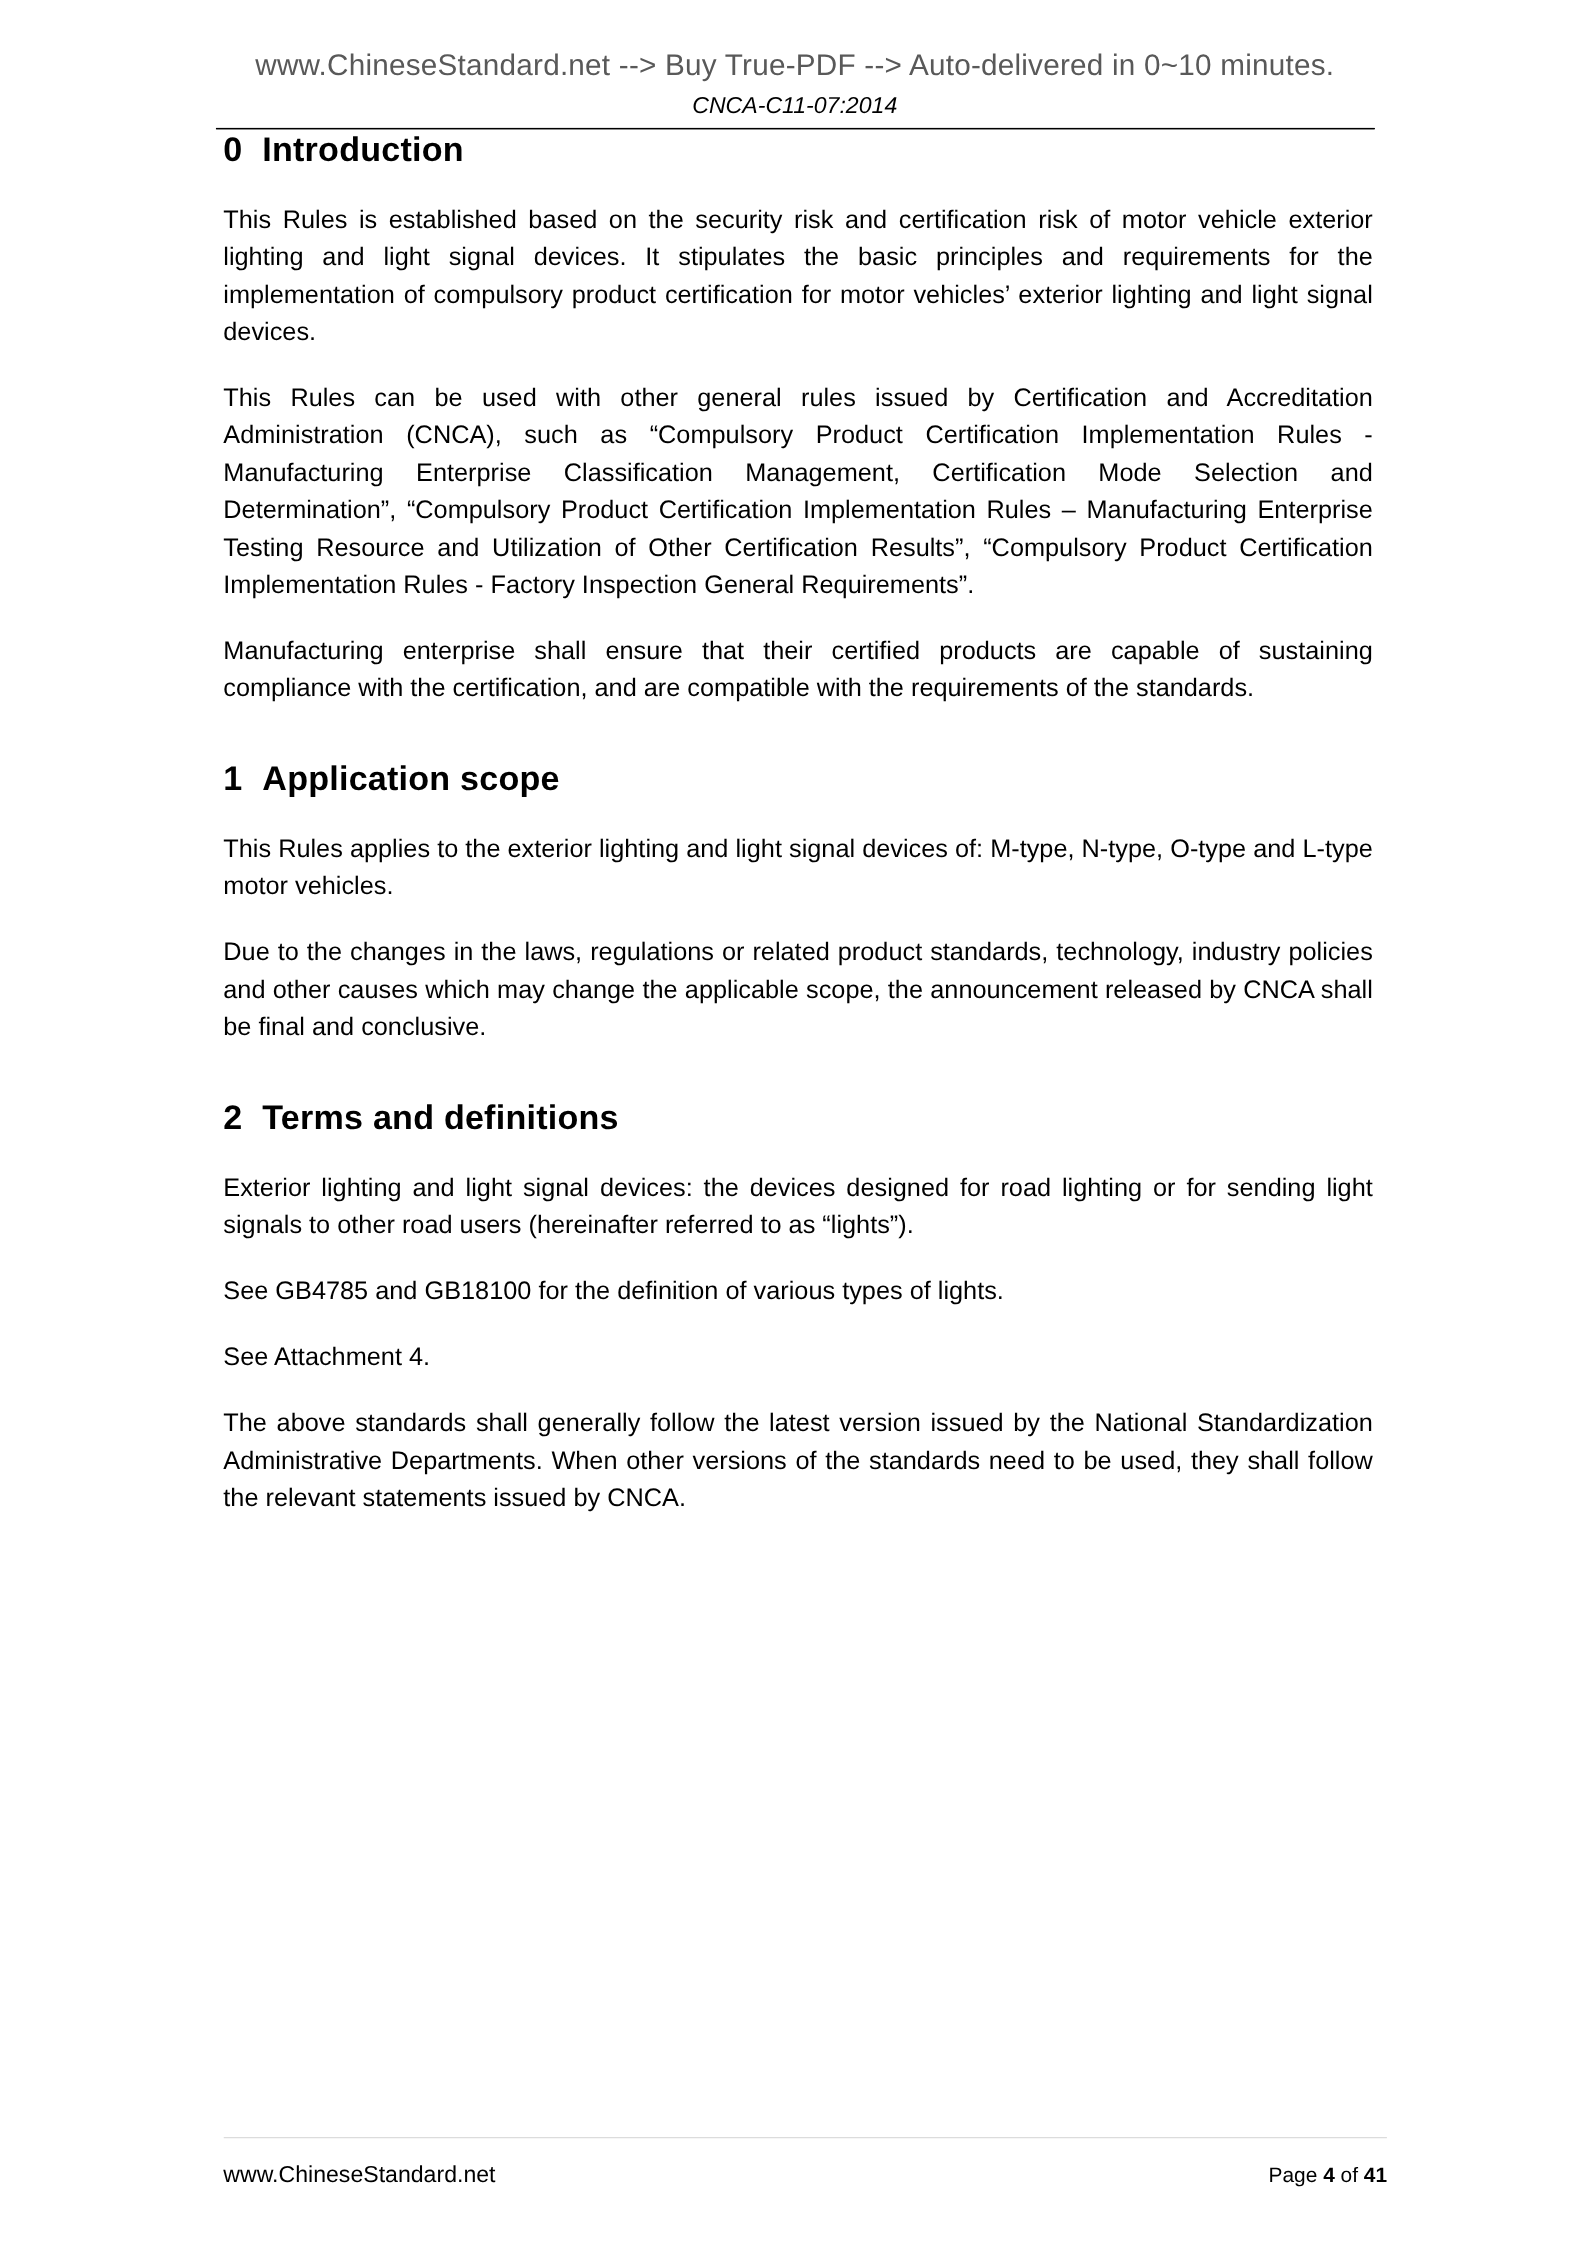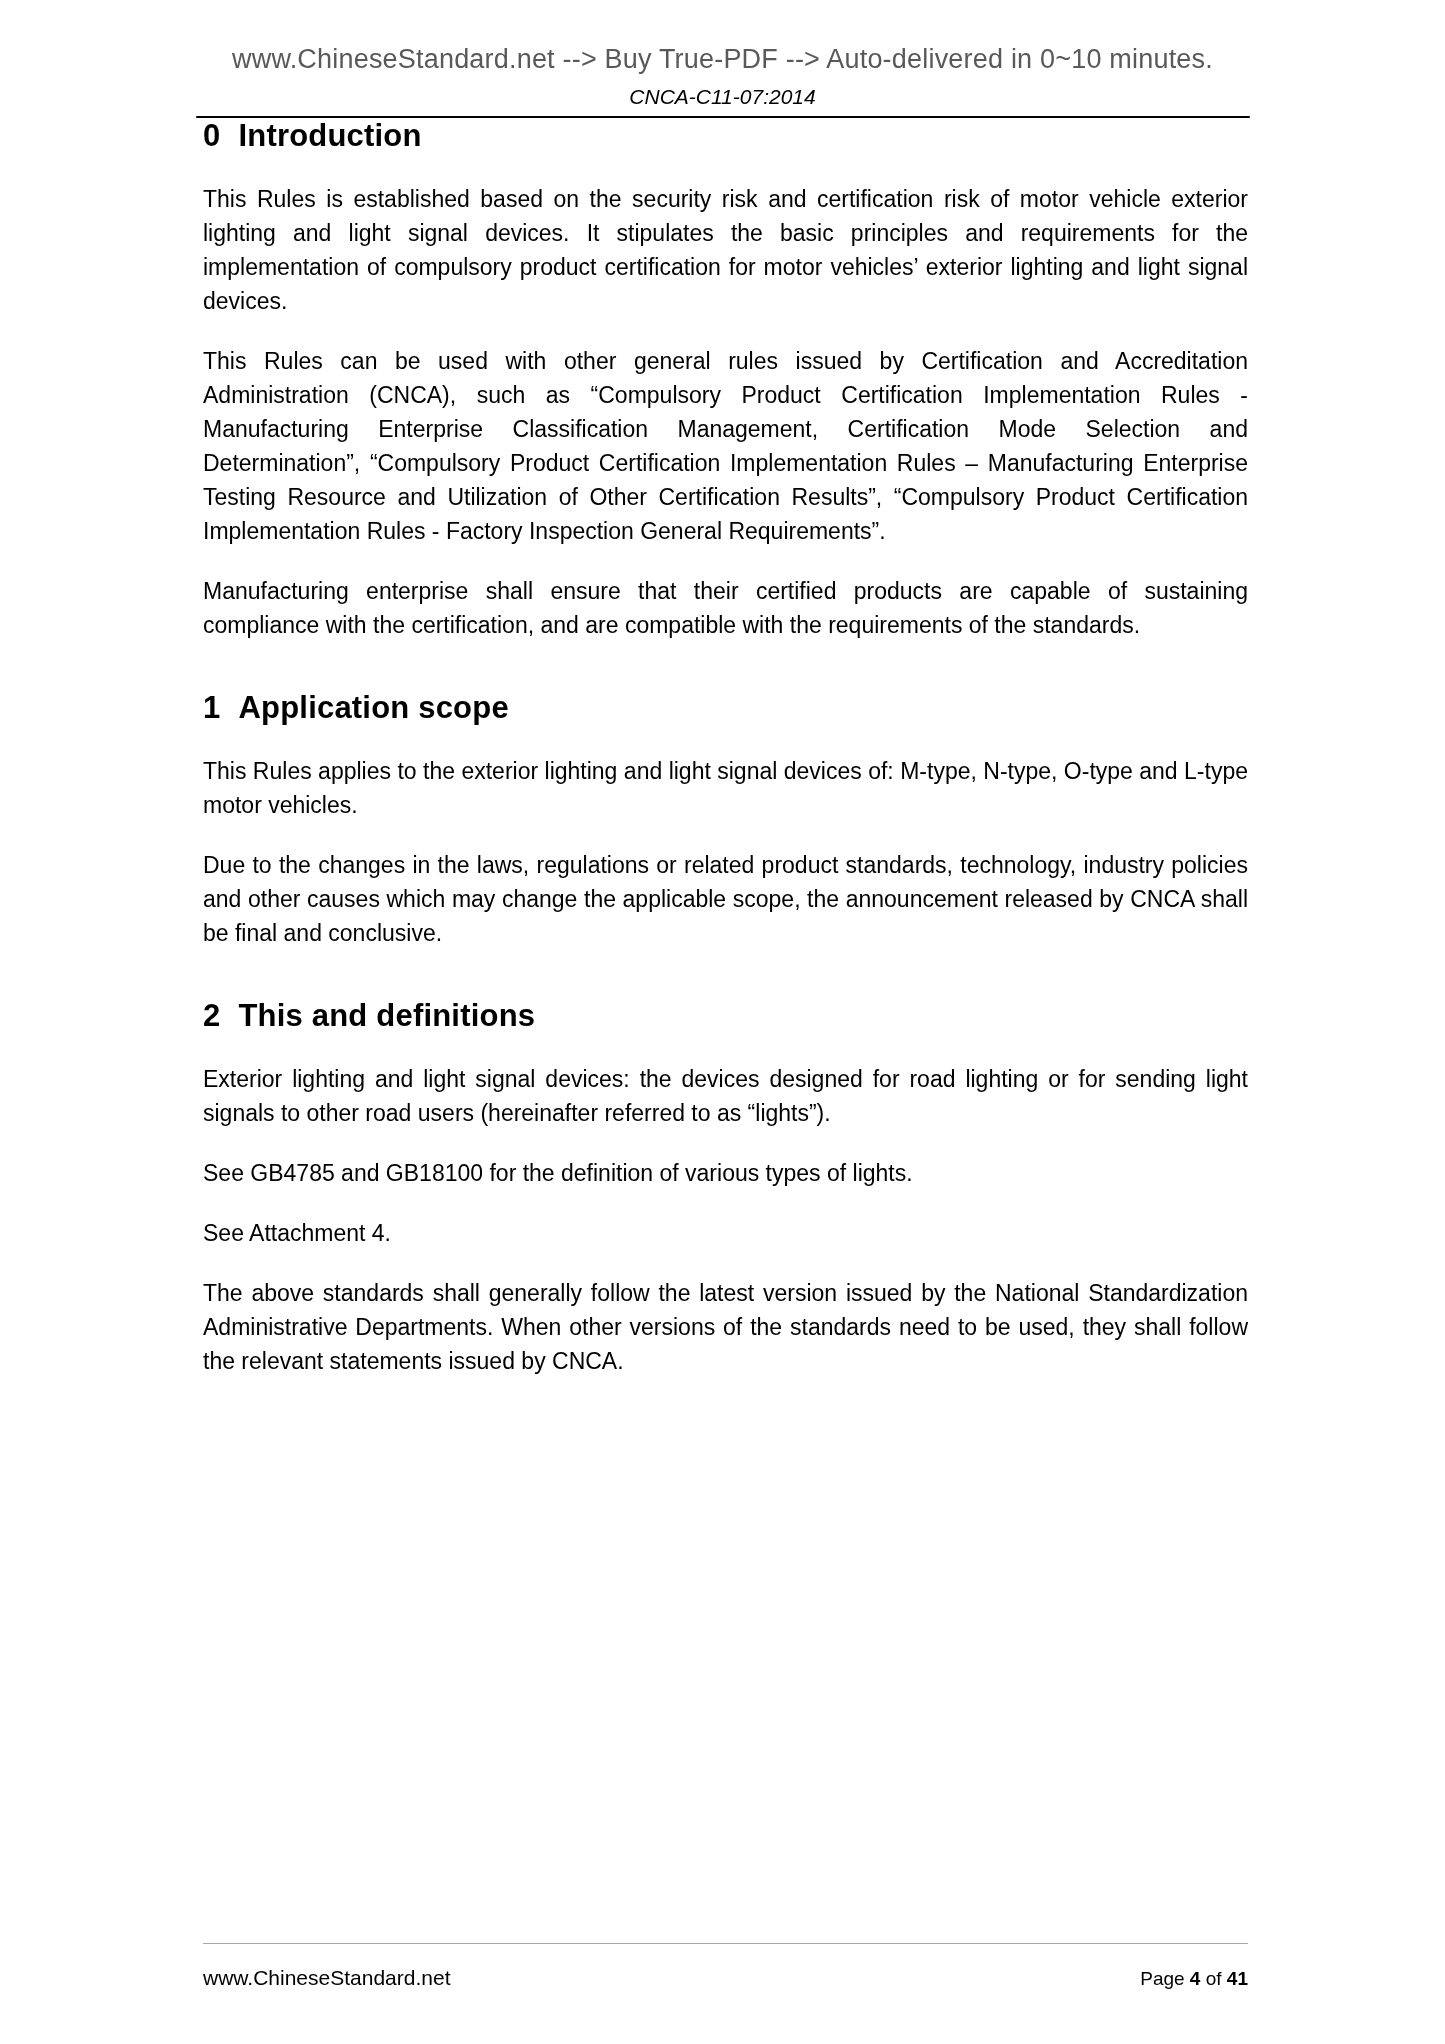--- a/index.html
+++ b/index.html
@@ -48,21 +48,21 @@
   .body-par {
     font-size: 23px;
     line-height: 34px;
     text-align: justify;
     margin: 0 0 26px 0;
   }
   .footer {
     position: absolute;
     top: 1943px;
     left: 203px;
-    right: 197px;
+    right: 184px;
   }
   .footer-rule {
     border: none;
     border-top: 1px solid #a6a6a6;
     height: 0;
     margin-bottom: 22px;
   }
   .footer-row {
     display: flex;
     justify-content: space-between;
@@ -87,21 +87,21 @@
 
     <h2 class="section-heading"><span class="hnum">0</span><span class="htitle">Introduction</span></h2>
     <p class="body-par">This Rules is established based on the security risk and certification risk of motor vehicle exterior lighting and light signal devices. It stipulates the basic principles and requirements for the implementation of compulsory product certification for motor vehicles’ exterior lighting and light signal devices.</p>
     <p class="body-par">This Rules can be used with other general rules issued by Certification and Accreditation Administration (CNCA), such as “Compulsory Product Certification Implementation Rules - Manufacturing Enterprise Classification Management, Certification Mode Selection and Determination”, “Compulsory Product Certification Implementation Rules – Manufacturing Enterprise Testing Resource and Utilization of Other Certification Results”, “Compulsory Product Certification Implementation Rules - Factory Inspection General Requirements”.</p>
     <p class="body-par">Manufacturing enterprise shall ensure that their certified products are capable of sustaining compliance with the certification, and are compatible with the requirements of the standards.</p>
 
     <h2 class="section-heading"><span class="hnum">1</span><span class="htitle">Application scope</span></h2>
     <p class="body-par">This Rules applies to the exterior lighting and light signal devices of: M-type, N-type, O-type and L-type motor vehicles.</p>
     <p class="body-par">Due to the changes in the laws, regulations or related product standards, technology, industry policies and other causes which may change the applicable scope, the announcement released by CNCA shall be final and conclusive.</p>
 
-    <h2 class="section-heading"><span class="hnum">2</span><span class="htitle">This and definitions</span></h2>
+    <h2 class="section-heading"><span class="hnum">2</span><span class="htitle">Terms and definitions</span></h2>
     <p class="body-par">Exterior lighting and light signal devices: the devices designed for road lighting or for sending light signals to other road users (hereinafter referred to as “lights”).</p>
     <p class="body-par">See GB4785 and GB18100 for the definition of various types of lights.</p>
 
     <p class="body-par">See Attachment 4.</p>
     <p class="body-par">The above standards shall generally follow the latest version issued by the National Standardization Administrative Departments. When other versions of the standards need to be used, they shall follow the relevant statements issued by CNCA.</p>
 
   </div>
 
   <div class="footer">
     <hr class="footer-rule">

